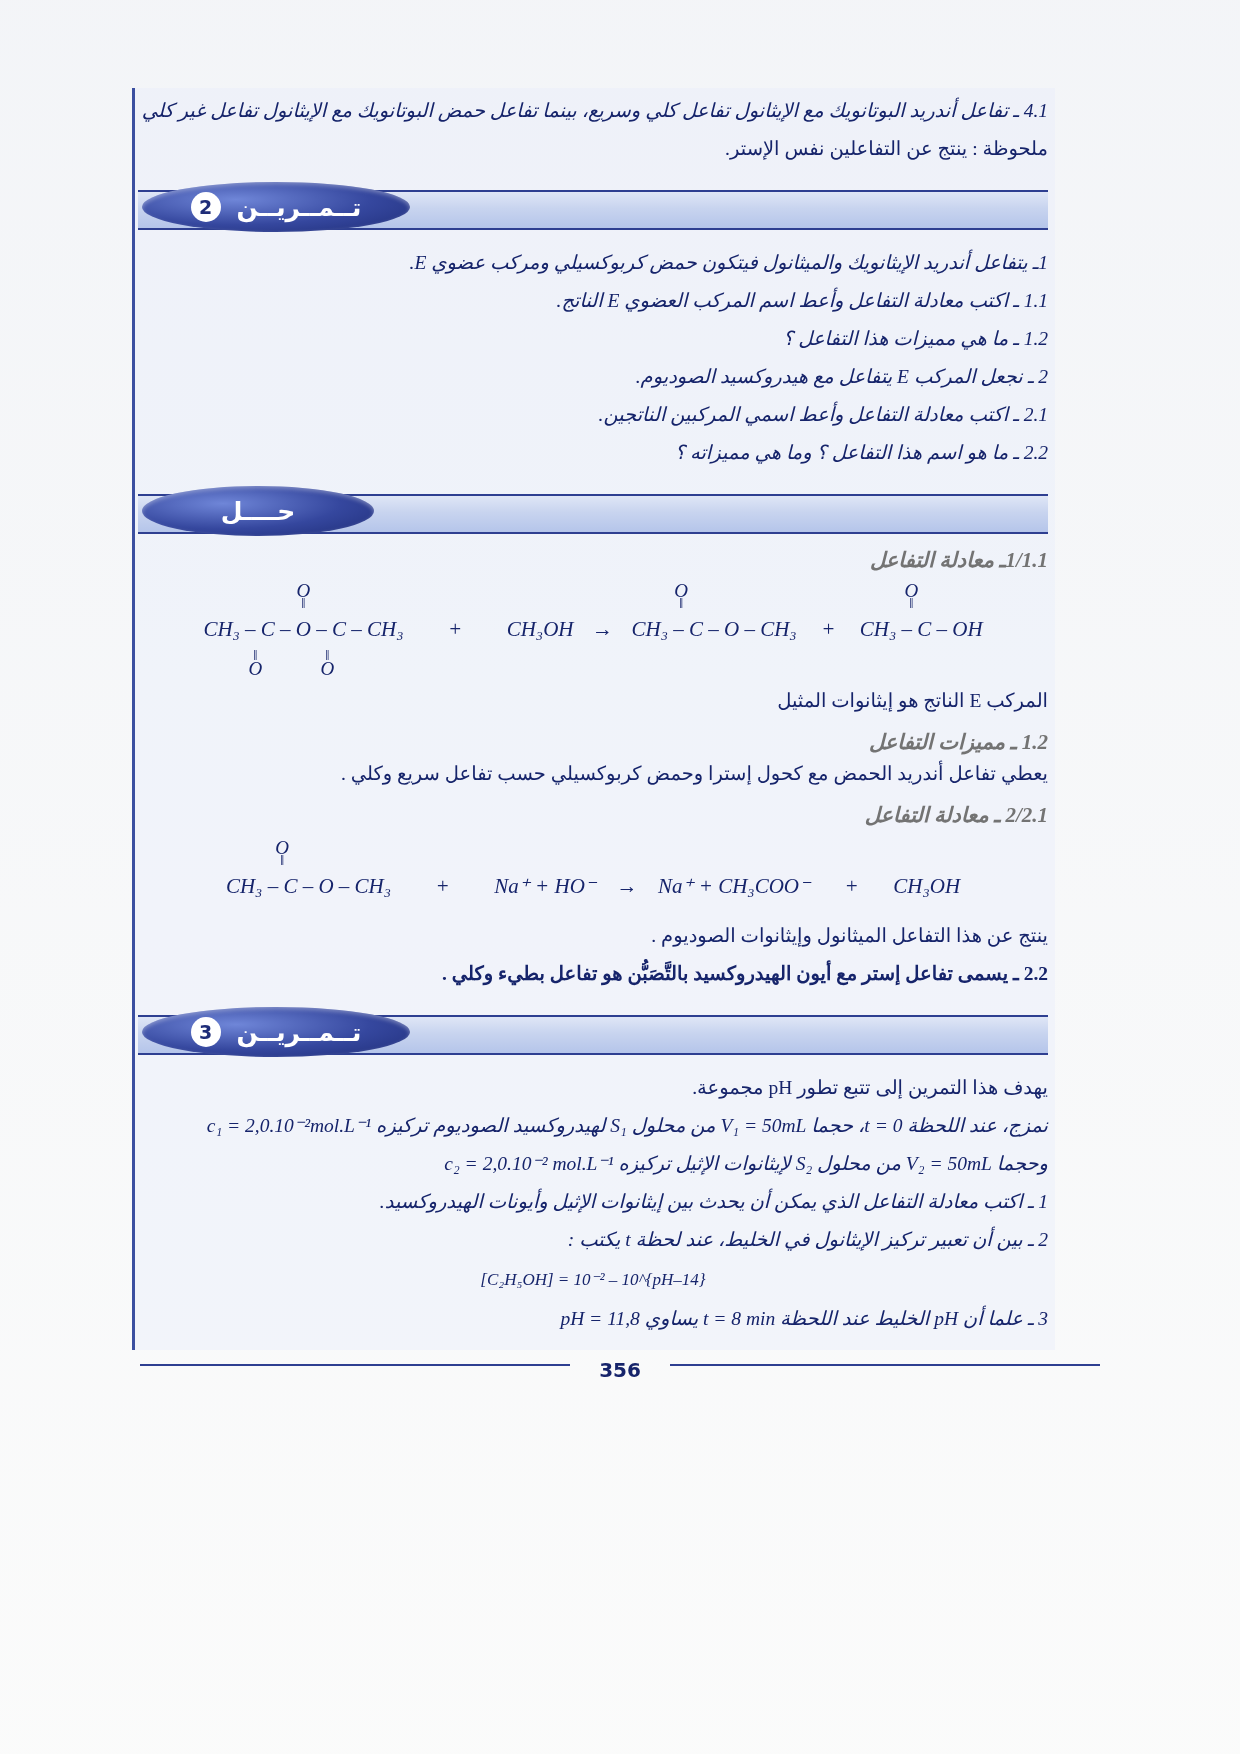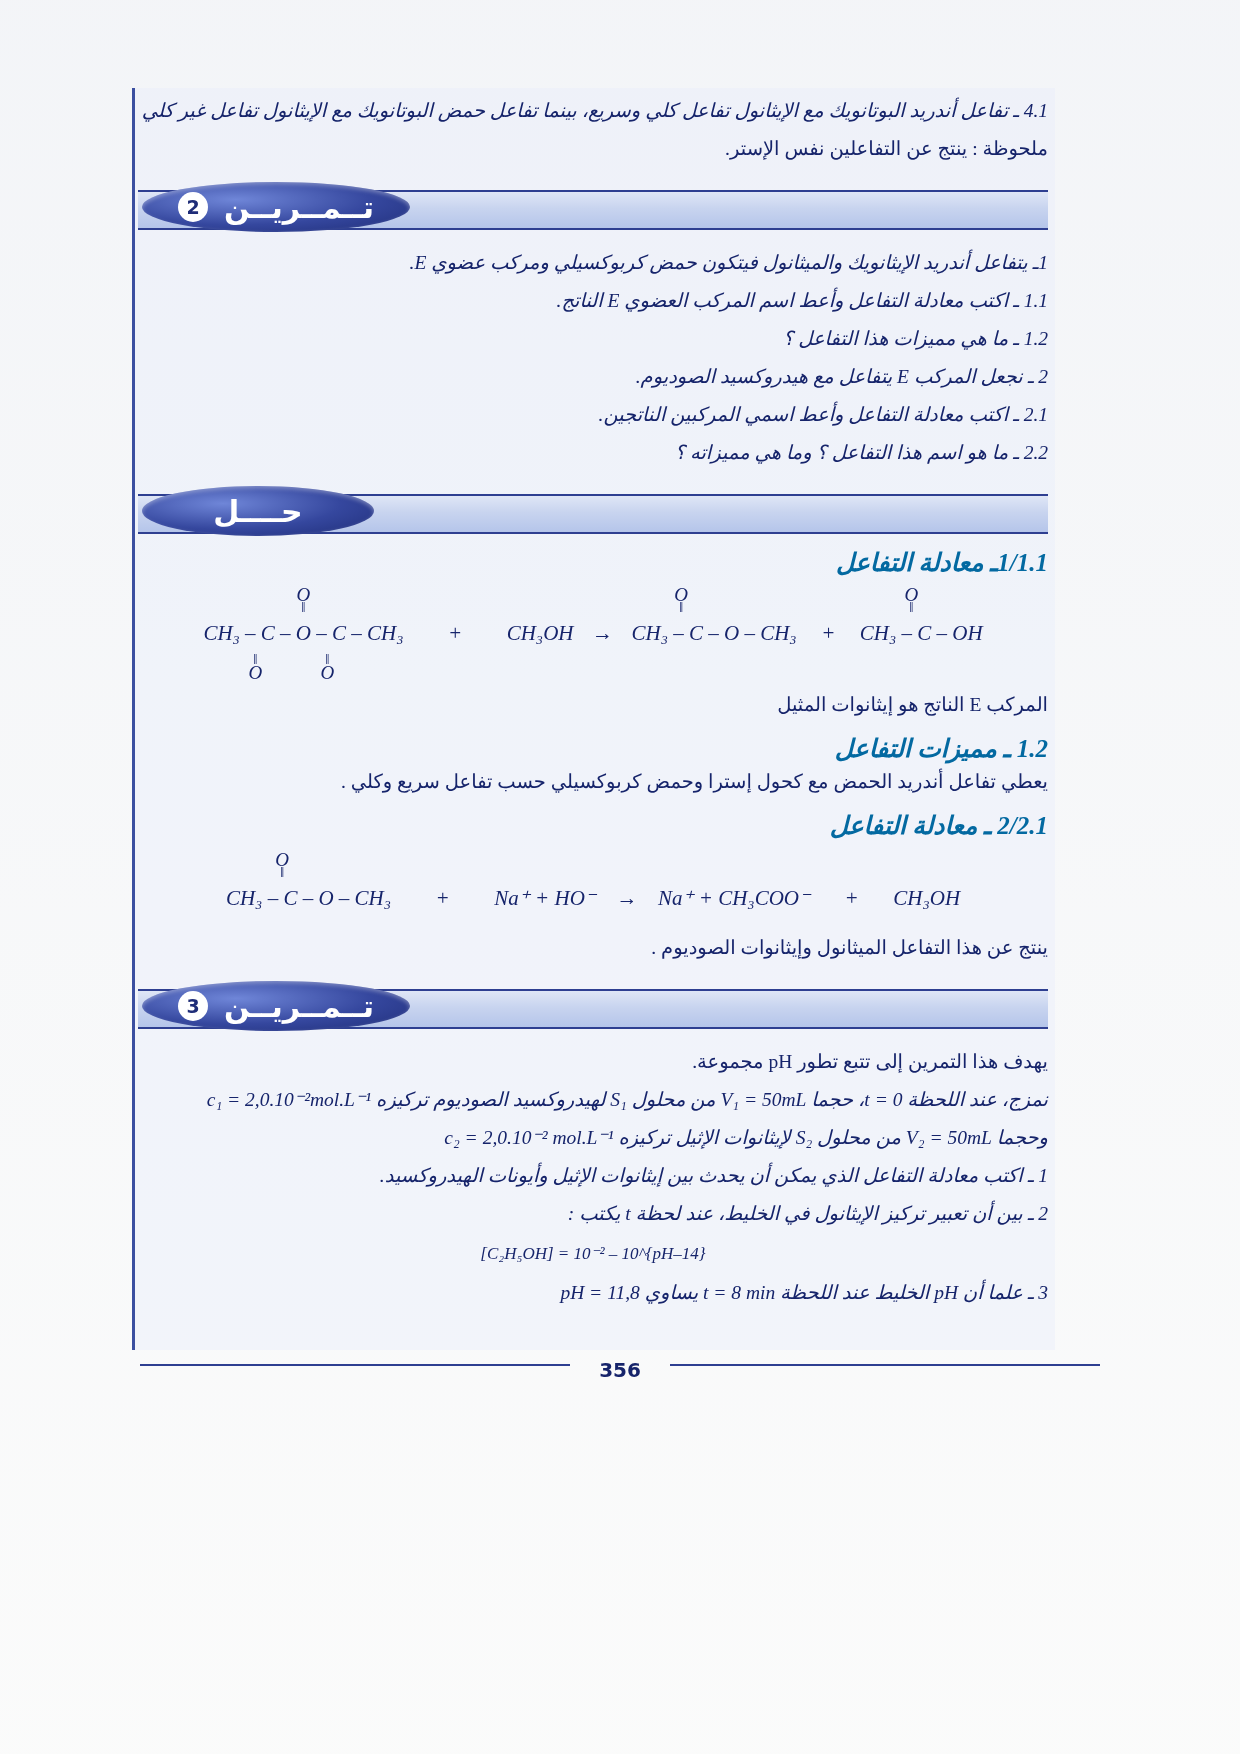--- a/index.html
+++ b/index.html
@@ -75,42 +75,42 @@
     background: radial-gradient(ellipse at 35% 35%, #6f86d8 0%, #35479e 55%, #1f2d78 100%);
     box-shadow: inset 0 2px 4px rgba(255,255,255,0.35);
     display: flex;
     align-items: center;
     justify-content: center;
     gap: 16px;
     color: #ffffff;
     direction: rtl;
   }
   .banner .pill .txt {
-    font-size: 30px;
+    font-size: 25px;
     font-weight: bold;
     letter-spacing: 6px;
     font-family: "DejaVu Sans", sans-serif;
   }
   .banner .pill .num {
     width: 30px; height: 30px;
     border-radius: 50%;
     background: #ffffff;
     color: #1f2d78;
     font-size: 19px;
     font-weight: bold;
     display: flex; align-items:center; justify-content:center;
     font-family: "DejaVu Sans", sans-serif;
   }
   .banner.solution .pill { width: 232px; }
 
   .sub-head {
-    font-size: 25px;
+    font-size: 21px;
     font-weight: bold;
     font-style: italic;
-    color: #0369a1;
+    color: #737373;
     margin-top: 10px;
   }
   .chem {
     direction: ltr;
     text-align: center;
     font-style: italic;
     font-size: 21px;
     color: #16246b;
     margin: 6px 0 4px 0;
     font-family: "Liberation Serif", serif;
@@ -278,20 +278,21 @@
         <span>→</span>
         <span style="display:inline-block;width:10px"></span>
         <span>Na⁺ + CH₃COO⁻</span>
         <span style="display:inline-block;width:24px"></span>
         <span>+</span>
         <span style="display:inline-block;width:24px"></span>
         <span>CH₃OH</span>
       </div>
 
       <div class="ln">ينتج عن هذا التفاعل الميثانول وإيثانوات الصوديوم .</div>
+      <div class="ln bold">2.2 ـ يسمى تفاعل إستر مع أيون الهيدروكسيد بالتَّصَبُّن هو تفاعل بطيء وكلي .</div>
     </div>
 
     <div class="banner">
       <div class="bar"></div>
       <div class="pill">
         <span class="txt">تــمــريــن</span>
         <span class="num">3</span>
       </div>
     </div>
 

